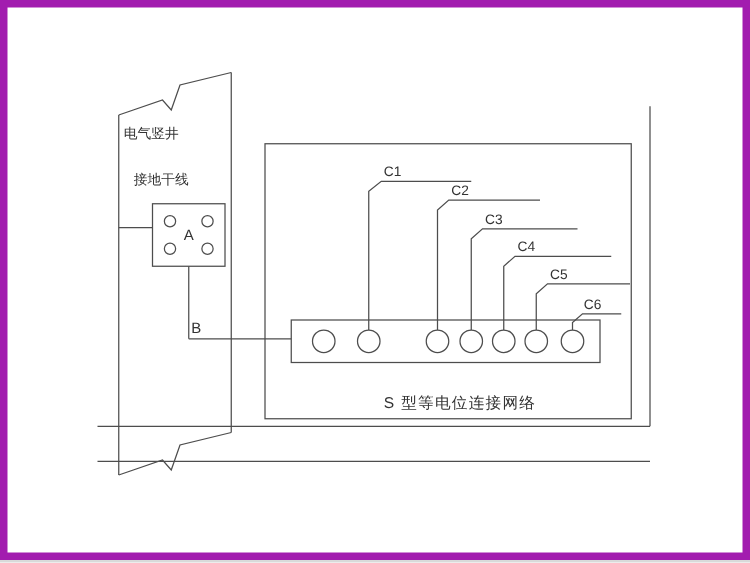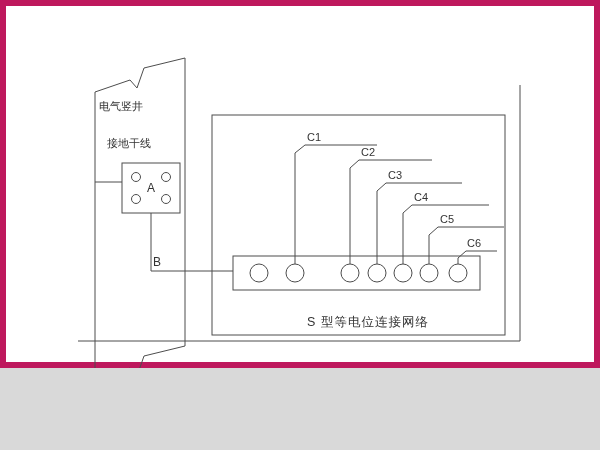--- a/index.html
+++ b/index.html
@@ -4,22 +4,22 @@
 <style>
   html, body {
     margin: 0;
     padding: 0;
     background: #d9d9d9;
     font-family: "Liberation Sans", sans-serif;
   }
   .screen {
     position: relative;
     width: 600px;
-    height: 368px;
-    background: #be185d;
+    height: 448px;
+    background: #a21caf;
     overflow: hidden;
   }
   .canvas-white {
     position: absolute;
     left: 6px;
     top: 6px;
     right: 6px;
     bottom: 6px;
     background: #ffffff;
   }

